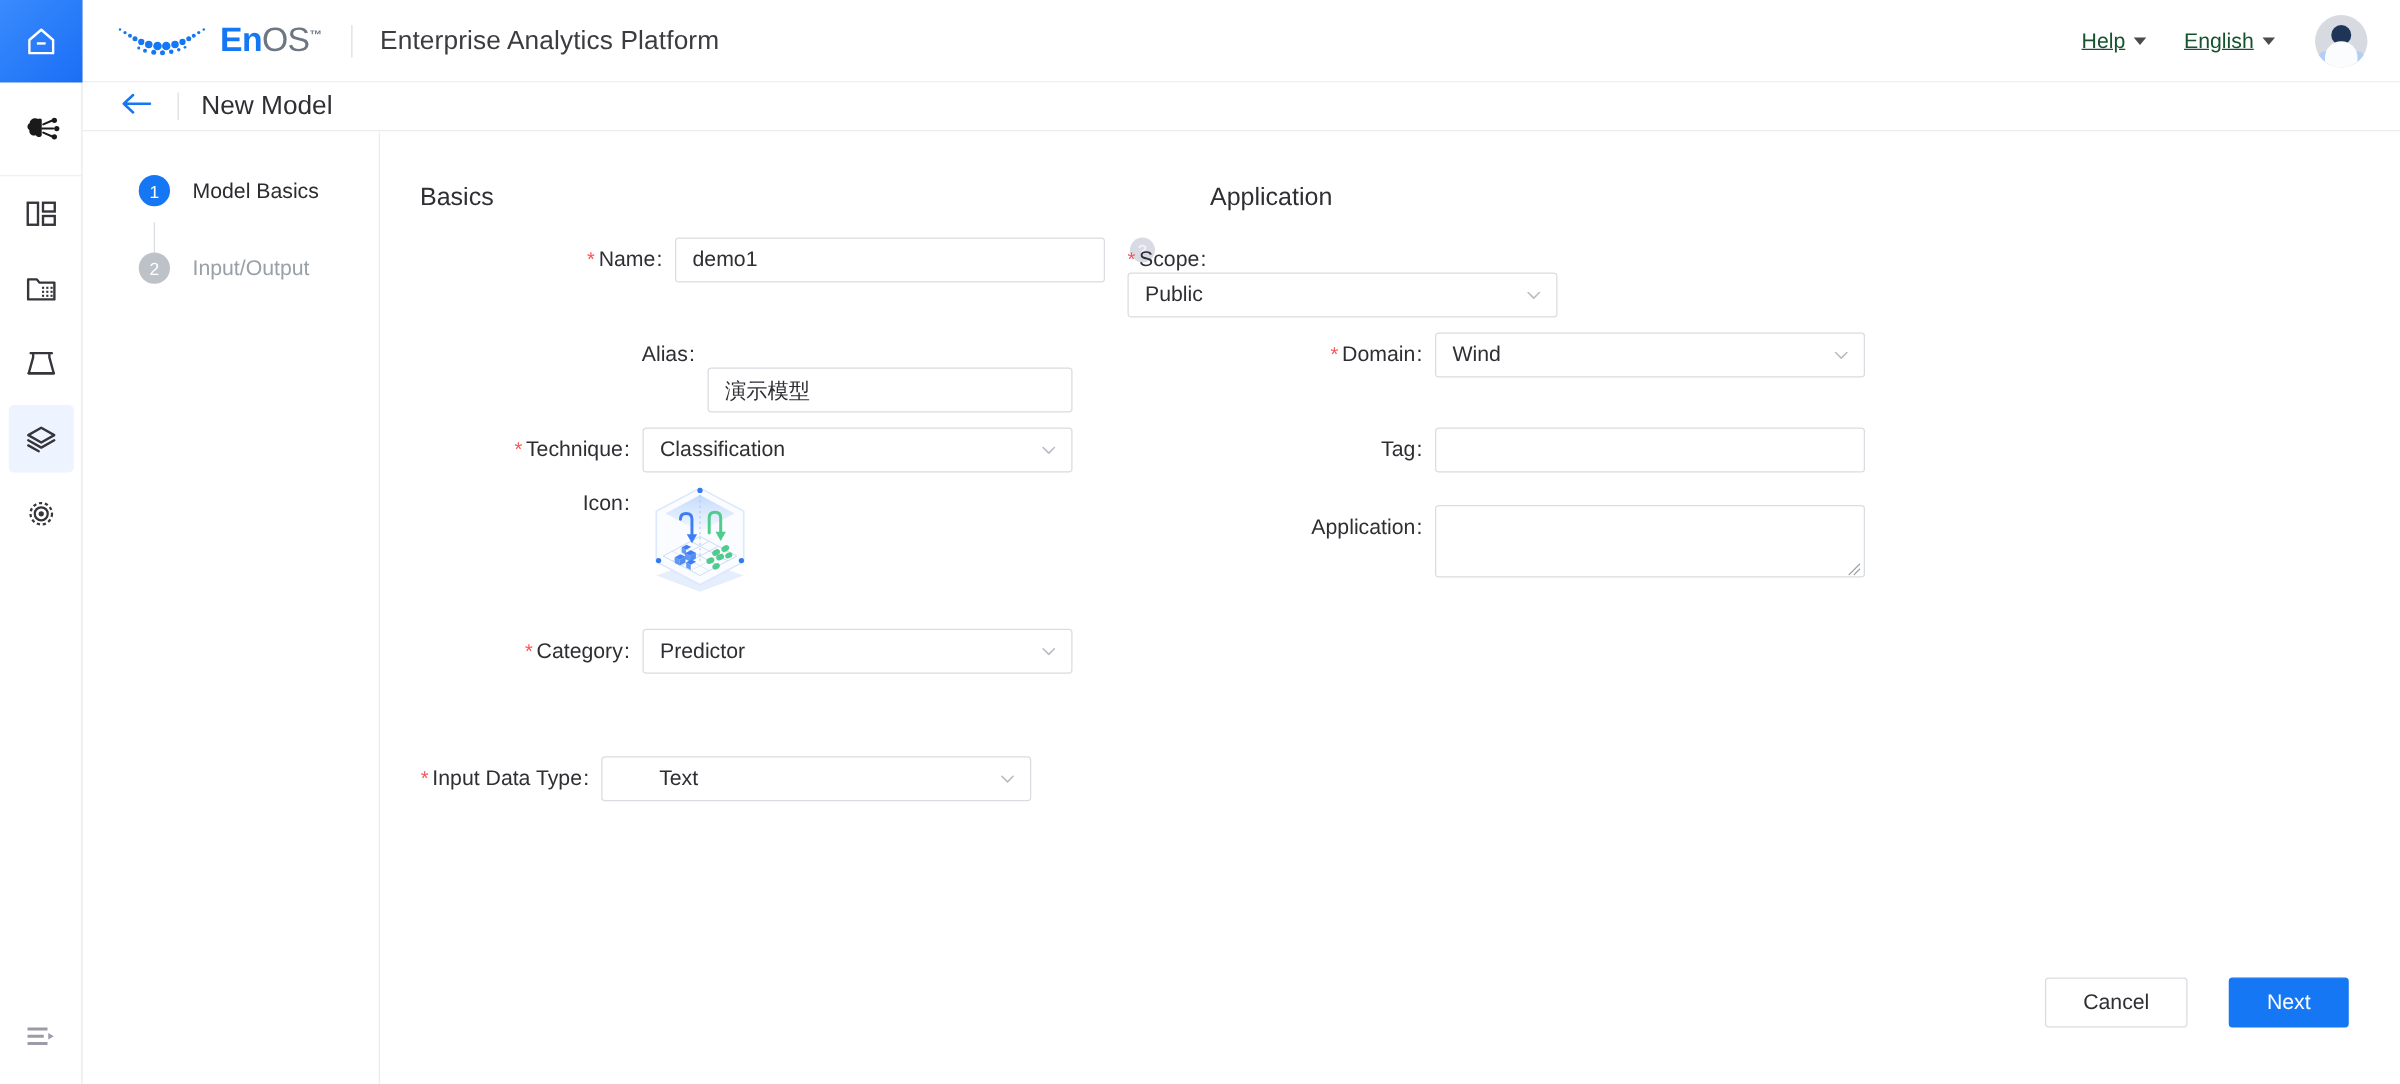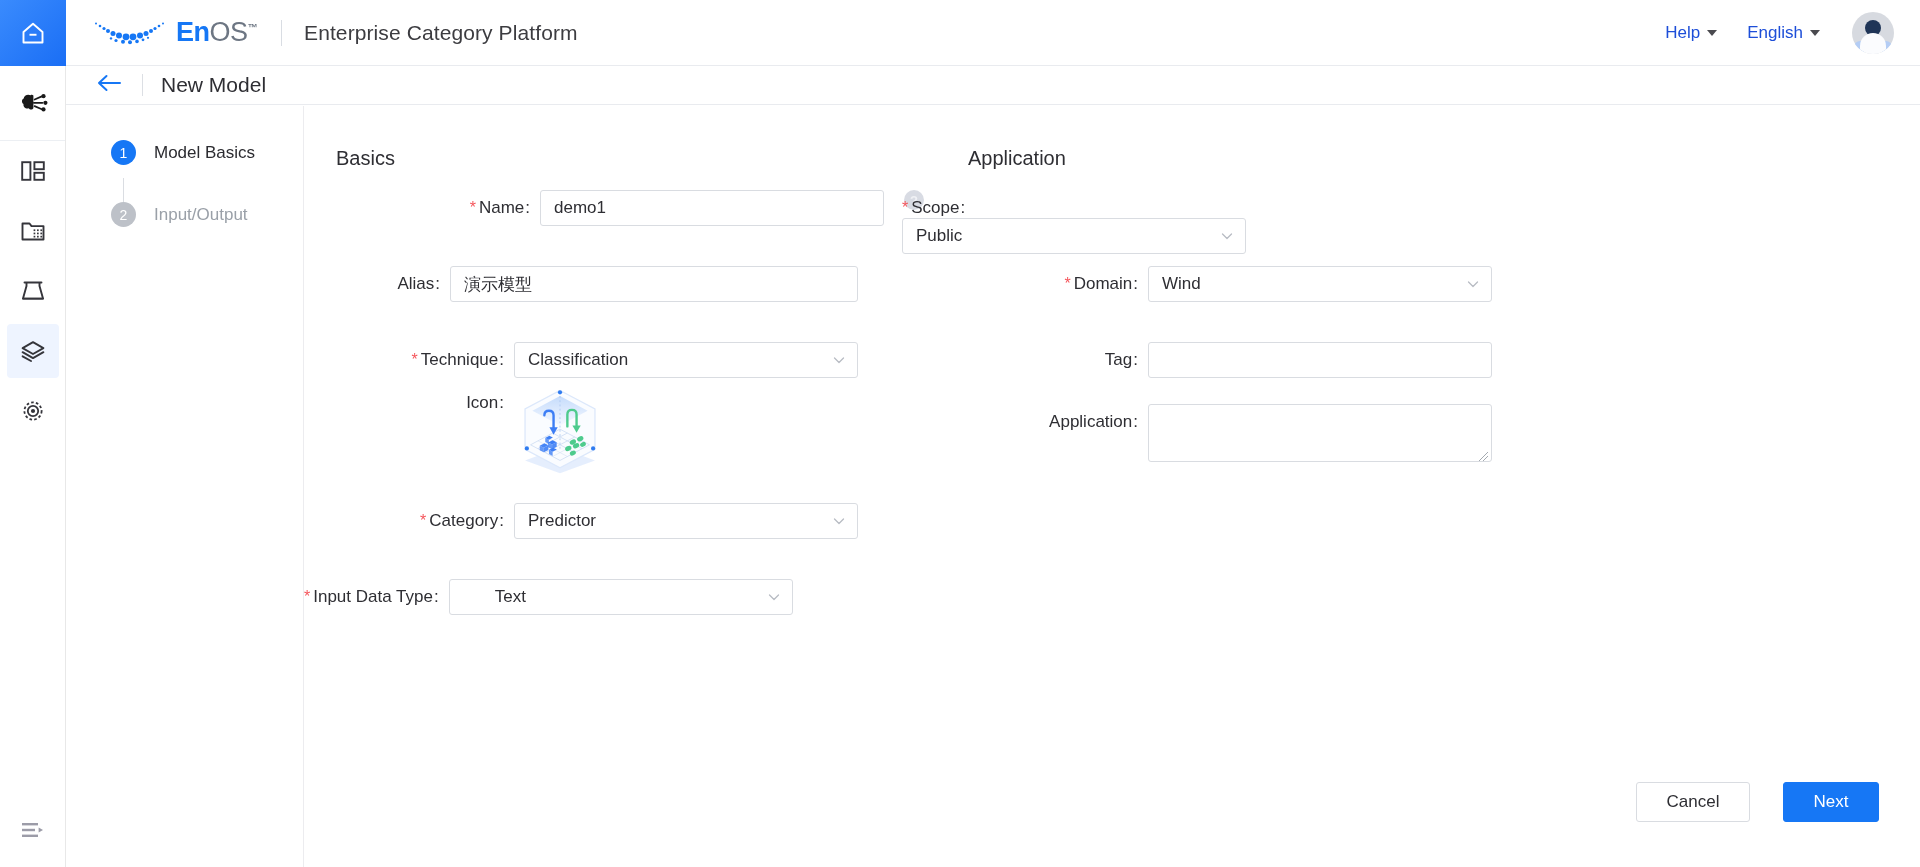--- a/index.html
+++ b/index.html
@@ -57,22 +57,22 @@
   }
   #logo-text .en { color: #1677f5; }
   #logo-text .os { color: #6d7683; font-weight: normal; }
   #logo-tm { font-size: 10px; color: #6d7683; vertical-align: super; }
   #logo-divider { width: 1px; height: 26px; background: #d9dde3; margin: 0 22px 0 24px; }
   #app-title { font-size: 21px; color: #3c3c40; letter-spacing: 0.1px; }
   #header-right {
     margin-left: auto; display: flex; align-items: center; margin-right: 26px; gap: 30px;
   }
   .hdr-link {
-    font-size: 17px; color: #1d4ed8; cursor: pointer;
-    display: flex; align-items: center; gap: 7px;
+    font-size: 17px; color: #14532d; cursor: pointer;
+    display: flex; align-items: center; gap: 7px; text-decoration: underline;
   }
   .caret {
     width: 0; height: 0; border-left: 5px solid transparent; border-right: 5px solid transparent;
     border-top: 6px solid #4a4a4f; display:inline-block;
   }
   #avatar {
     width: 42px; height: 42px; border-radius: 50%; background: #d7dae0;
     overflow: hidden; position: relative; cursor: pointer; margin-left: 2px;
   }
   #avatar .head {
@@ -306,21 +306,21 @@
           <circle cx="51" cy="19.8" r="1.4"></circle>
           <circle cx="56" cy="17.8" r="1.1"></circle>
           <circle cx="19" cy="18.4" r="1.2"></circle>
         </g>
       </svg>
       <div id="logo-text">
         <span class="en">En</span><span class="os">OS</span><span id="logo-tm">™</span>
       </div>
     </div>
     <div id="logo-divider"></div>
-    <div id="app-title">Enterprise Category Platform</div>
+    <div id="app-title">Enterprise Analytics Platform</div>
 
     <div id="header-right">
       <div class="hdr-link">
         <span>Help</span>
         <span class="caret"></span>
       </div>
       <div class="hdr-link">
         <span>English</span>
         <span class="caret"></span>
       </div>
@@ -374,21 +374,21 @@
       </div>
       <div style="width:20px;"></div>
       <div id="help-icon">?</div>
     </div>
 
     <div class="field-row" style="left:0px; top:160px; width:554px; justify-content:flex-end;">
       <div class="field-label">
         <span>Alias</span><span class="colon">:</span>
       </div>
       <div style="width:10px;"></div>
-      <div class="ctl" style="width:408px;">
+      <div class="ctl" style="width:292px;margin-top:28px;">
         <span>演示模型</span>
       </div>
     </div>
 
     <div class="field-row" style="left:0px; top:236px; width:554px; justify-content:flex-end;">
       <div class="field-label">
         <span class="req">*</span><span>Technique</span><span class="colon">:</span>
       </div>
       <div style="width:10px;"></div>
       <div class="ctl select" style="width:344px;">
@@ -476,21 +476,21 @@
       <div class="ctl select" style="width:344px;">
         <span>Predictor</span>
         <span class="chev">
           <svg width="12" height="12" viewBox="0 0 12 12" fill="none">
               <path d="M1.5 4 L6 8.5 L10.5 4" stroke="#b8bcc4" stroke-width="1.3" stroke-linecap="round" stroke-linejoin="round"></path>
             </svg>
         </span>
       </div>
     </div>
 
-    <div class="field-row" style="left:0px; top:473px; width:554px; justify-content:flex-start;">
+    <div class="field-row" style="left:0px; top:499px; width:554px; justify-content:center;">
       <div class="field-label">
         <span class="req">*</span><span>Input Data Type</span><span class="colon">:</span>
       </div>
       <div style="width:10px;"></div>
       <div class="ctl select" style="width:344px;padding-left:45px;">
         <span>Text</span>
         <span class="chev">
           <svg width="12" height="12" viewBox="0 0 12 12" fill="none">
               <path d="M1.5 4 L6 8.5 L10.5 4" stroke="#b8bcc4" stroke-width="1.3" stroke-linecap="round" stroke-linejoin="round"></path>
             </svg>

